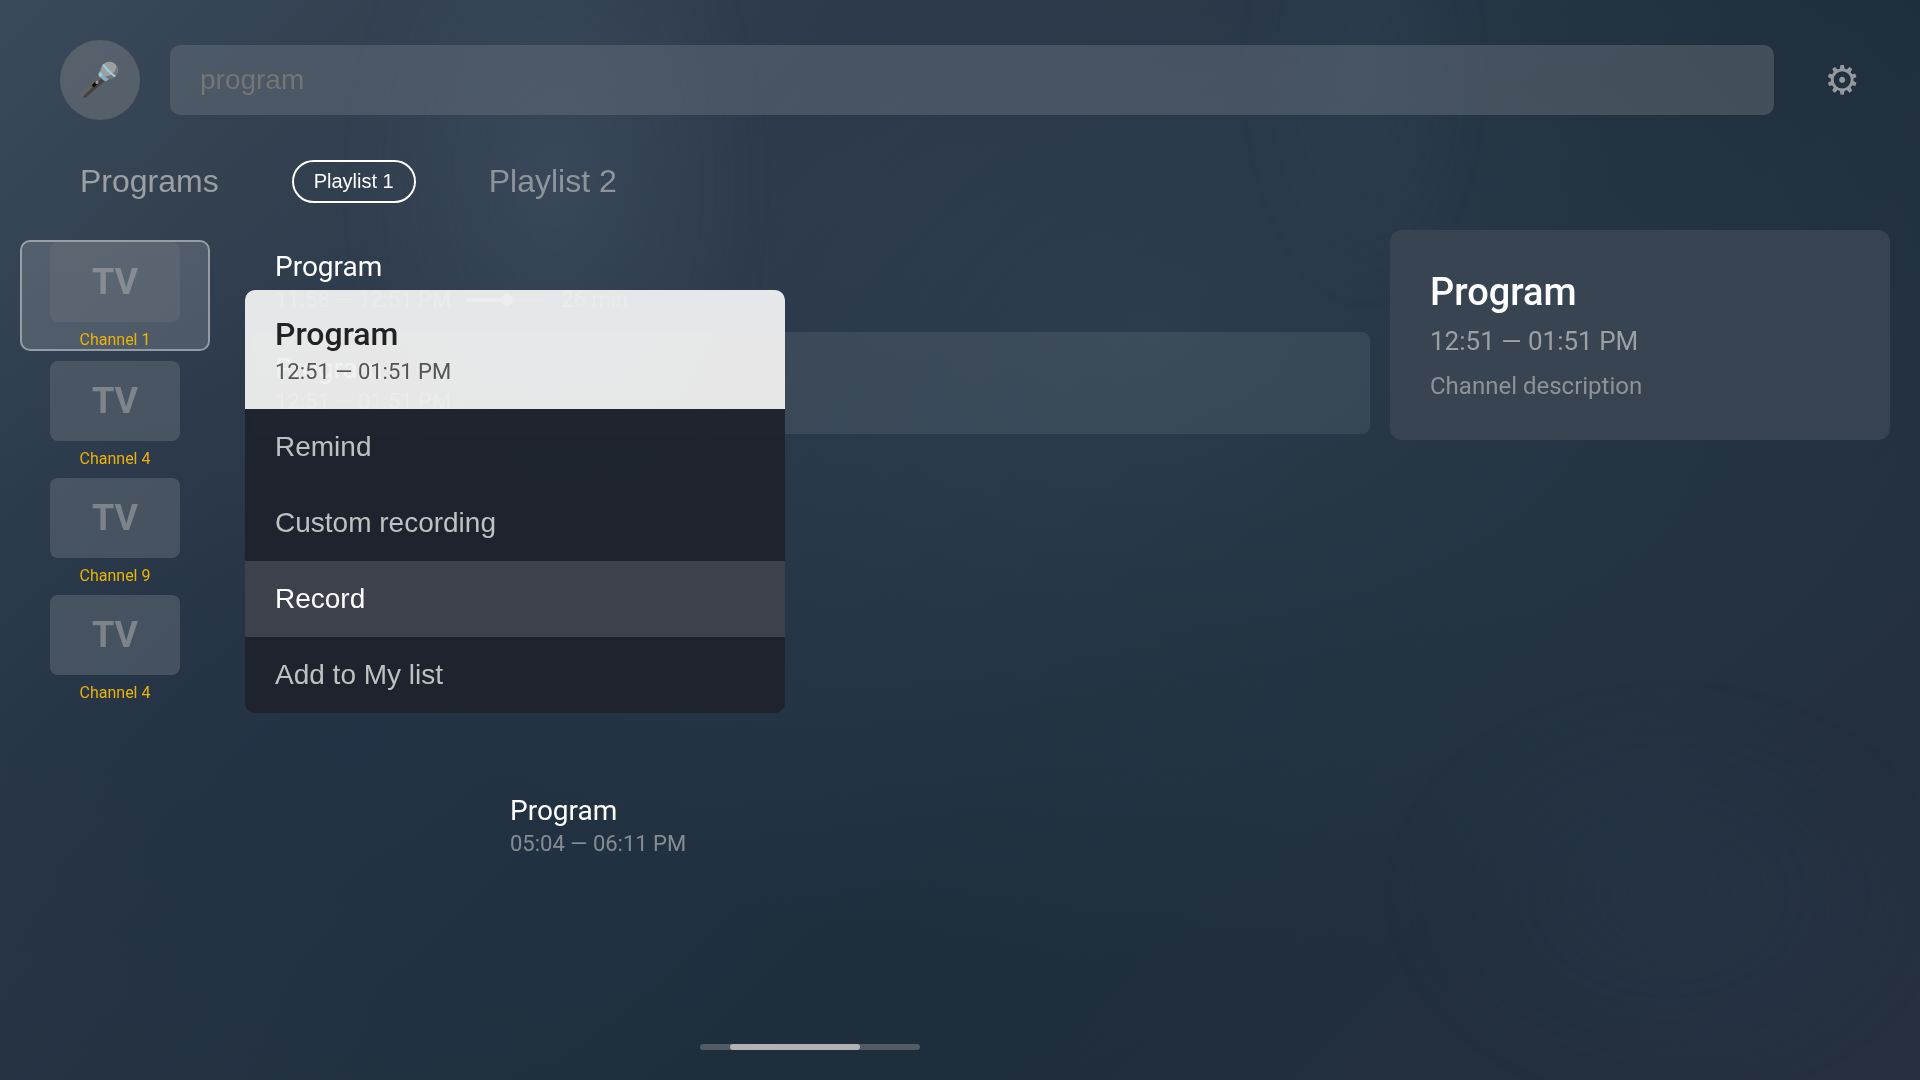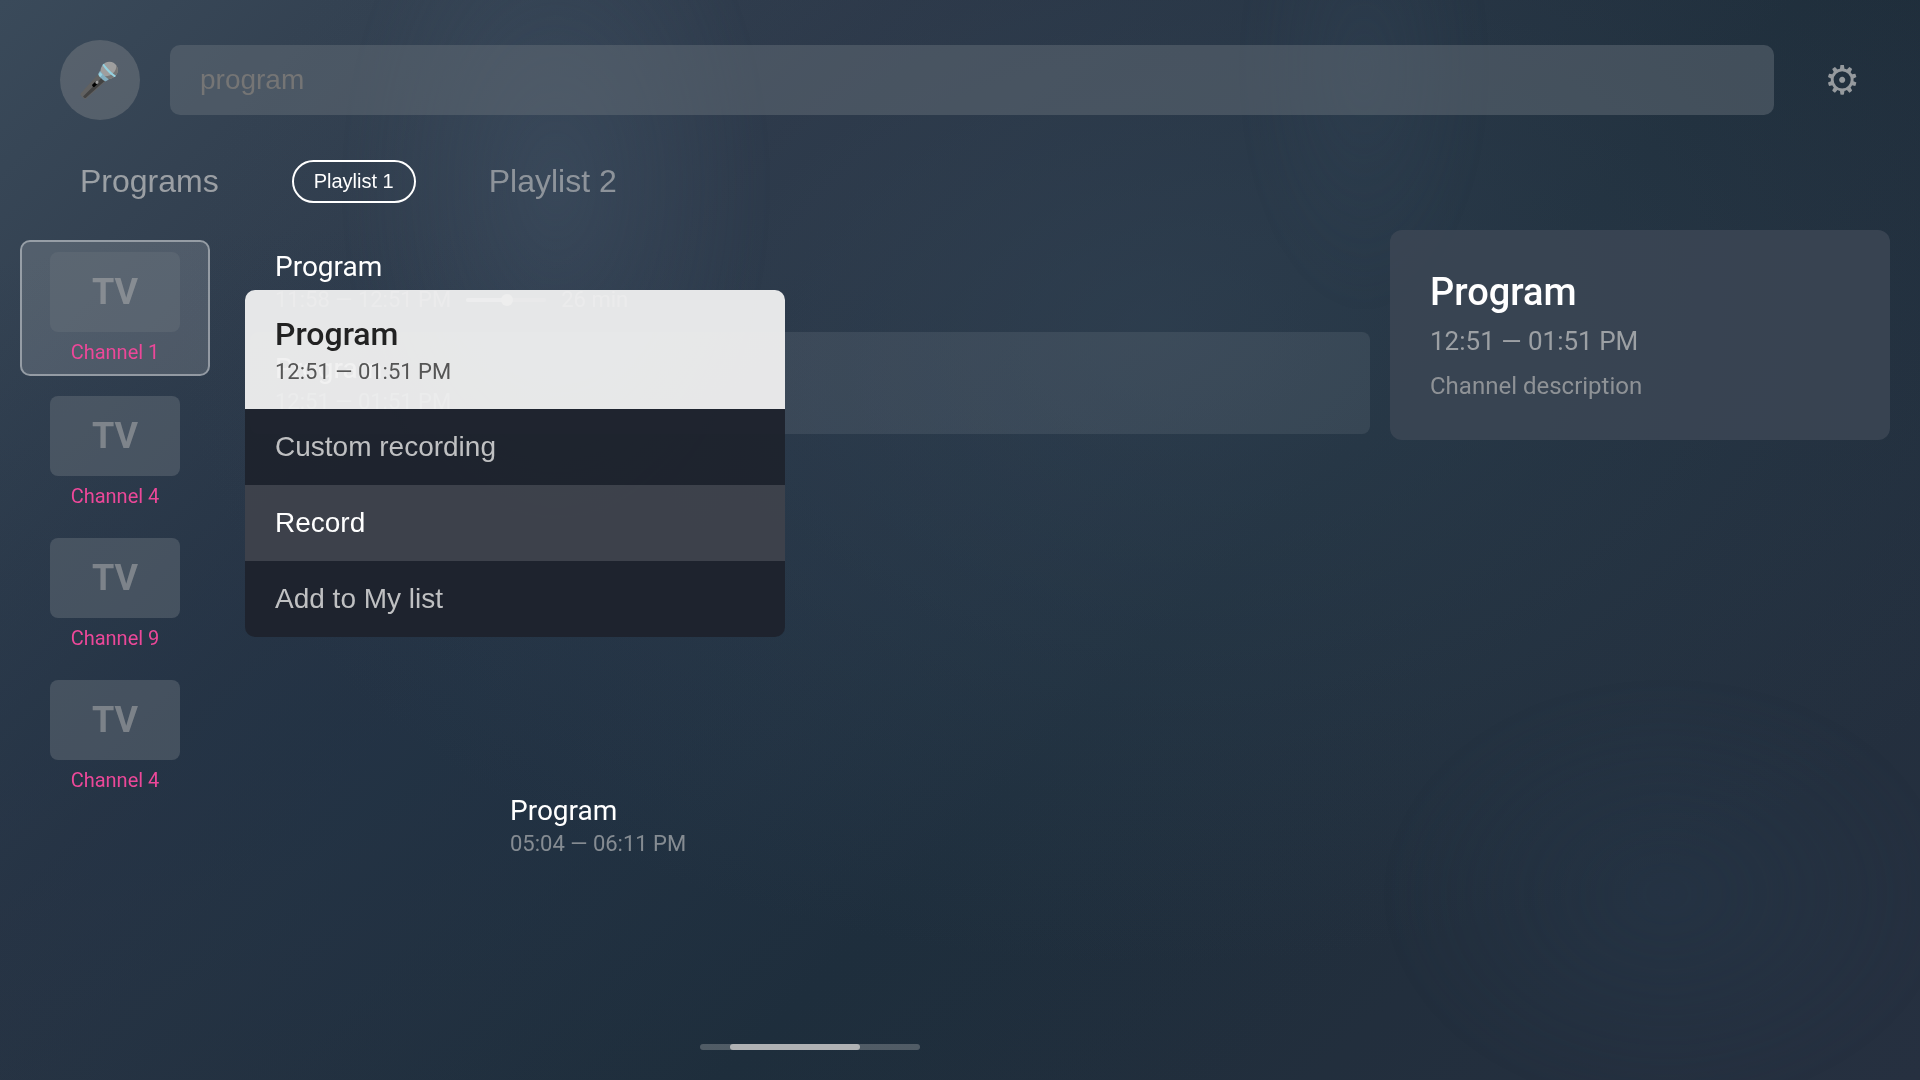--- a/index.html
+++ b/index.html
@@ -167,21 +167,21 @@
       flex-direction: column;
       gap: 10px;
     }
 
     .channel-item {
       display: flex;
       flex-direction: column;
       align-items: center;
       gap: 8px;
       cursor: pointer;
-      padding: 10px;
+      padding: 0;
       border-radius: 10px;
     }
 
     .channel-item.active {
       background: rgba(255,255,255,0.15);
       border: 2px solid rgba(255,255,255,0.4);
     }
 
     .channel-thumb {
       width: 130px;
@@ -193,22 +193,22 @@
       justify-content: center;
     }
 
     .channel-thumb .tv-text {
       font-size: 36px;
       font-weight: bold;
       color: rgba(180,180,180,0.5);
     }
 
     .channel-label {
-      font-size: 20px;
-      color: #ec4899;
+      font-size: 16px;
+      color: #eab308;
     }
 
     
     .programs-list {
       flex: 1;
       padding: 0 20px;
       display: flex;
       flex-direction: column;
       gap: 0;
       position: relative;
@@ -462,20 +462,21 @@
           <span>12:51 — 01:51 PM</span>
         </div>
       </div>
 
       <div class="context-menu">
         <div class="context-program-header">
           <div class="context-program-title">Program</div>
           <div class="context-program-time">12:51 — 01:51 PM</div>
         </div>
         <div class="context-menu-items">
+          <button class="context-menu-item">Remind</button>
           <button class="context-menu-item">Custom recording</button>
           <button class="context-menu-item highlighted">Record</button>
           <button class="context-menu-item">Add to My list</button>
         </div>
       </div>
 
       <div class="bottom-program" style="position:relative; margin-top: 490px;">
         <div class="program-title">Program</div>
         <div class="program-time">05:04 — 06:11 PM</div>
       </div>

